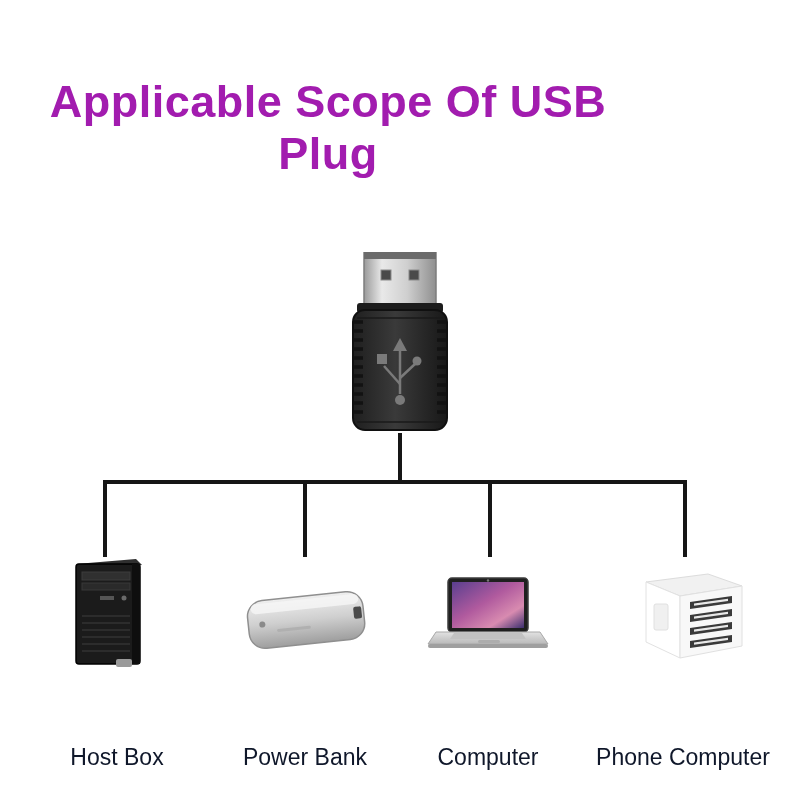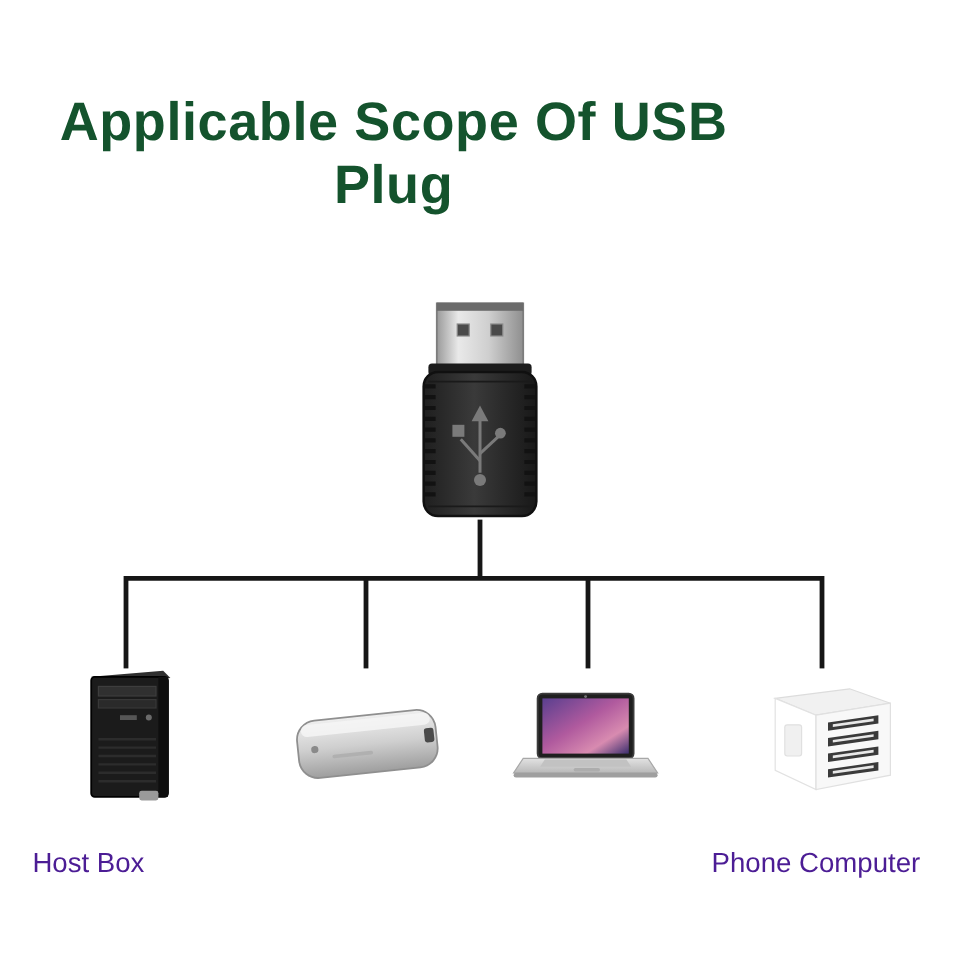--- a/index.html
+++ b/index.html
@@ -8,29 +8,30 @@
     background:#ffffff;
     font-family:"Liberation Sans", sans-serif;
     position:relative;
     overflow:hidden;
   }
   .canvas{position:absolute;left:0;top:0;width:800px;height:800px;background:#ffffff;}
   .page-title{
     position:absolute;left:0;top:76px;width:656px;
     text-align:center;
     font-size:45px;font-weight:700;letter-spacing:0.5px;
-    color:#14532d;
+    color:#a21caf;
     margin:0;
   }
   .plug-wrap{position:absolute;left:345px;top:252px;width:110px;height:182px;}
   .lines-overlay{position:absolute;left:0;top:0;width:800px;height:800px;pointer-events:none;}
   .device-icon{position:absolute;}
   .device-label{
-    position:absolute;width:180px;top:706px;
-    font-size:23px;color:#4c1d95;font-weight:400;
+    position:absolute;width:180px;top:744px;
+    text-align:center;
+    font-size:23px;color:#0f172a;font-weight:400;
   }
   .lbl-0{left:27px;}
   .lbl-1{left:215px;}
   .lbl-2{left:398px;}
   .lbl-3{left:593px;}
   .icon-0{left:62px;top:556px;width:92px;height:114px;}
   .icon-1{left:242px;top:574px;width:128px;height:86px;}
   .icon-2{left:424px;top:576px;width:128px;height:82px;}
   .icon-3{left:612px;top:570px;width:144px;height:94px;}
   svg{display:block;}
@@ -194,15 +195,17 @@
         <polygon points="78,58 120,52 120,59 78,65" fill="#3a3a3a"></polygon>
         <polygon points="82,59.6 116,54.8 116,57 82,61.8" fill="#e8e8e8"></polygon>
         <polygon points="78,71 120,65 120,72 78,78" fill="#3a3a3a"></polygon>
         <polygon points="82,72.6 116,67.8 116,70 82,74.8" fill="#e8e8e8"></polygon>
       </g>
       <rect x="42" y="34" width="14" height="26" rx="2" fill="#f0f0f0" stroke="#e0e0e0" stroke-width="1"></rect>
     </svg>
   </div>
 
   <div class="device-label lbl-0">Host Box</div>
+  <div class="device-label lbl-1">Power Bank</div>
+  <div class="device-label lbl-2">Computer</div>
   <div class="device-label lbl-3">Phone Computer</div>
 
 </div>
 
 </body></html>

